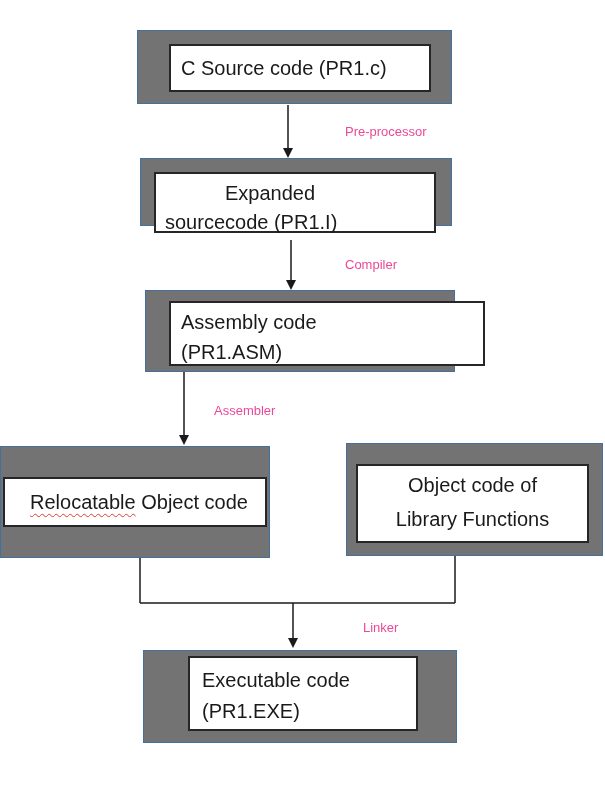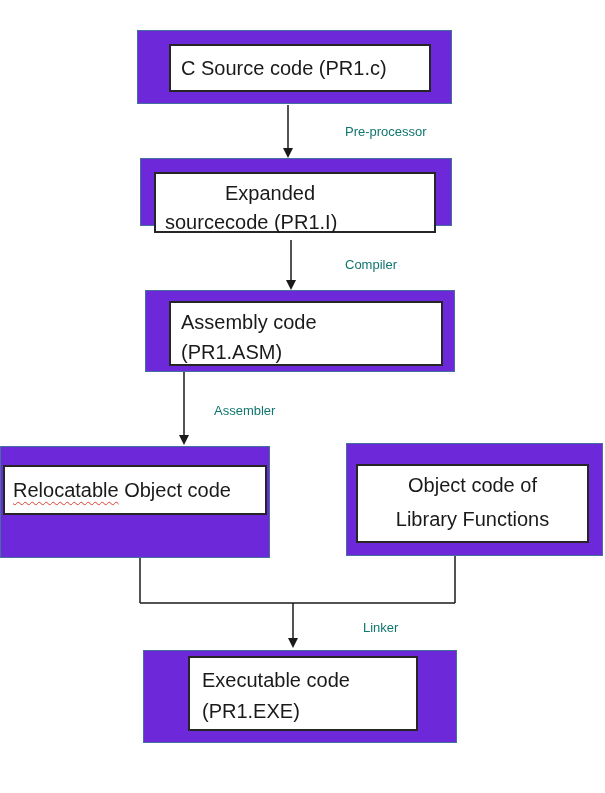--- a/index.html
+++ b/index.html
@@ -7,21 +7,21 @@
     position: relative;
     width: 605px;
     height: 793px;
     background: #ffffff;
     font-family: "Liberation Sans", sans-serif;
     color: #1a1a1a;
     overflow: hidden;
   }
   .node {
     position: absolute;
-    background: #6d28d9;
+    background: #737373;
     border: 1px solid #41719c;
     box-sizing: border-box;
     text-decoration: underline;
   }
   .inner {
     position: absolute;
     background: #ffffff;
     border: 2px solid #262626;
     box-sizing: border-box;
     font-size: 20px;
@@ -31,21 +31,21 @@
   .line { display: block; white-space: nowrap; }
   .v-center { display: flex; flex-direction: column; justify-content: center; }
   .squiggle {
     text-decoration: underline wavy #e03c31;
     text-decoration-thickness: 1px;
     text-underline-offset: 4px;
   }
   .edge-label {
     position: absolute;
     font-size: 13px;
-    color: #0f766e;
+    color: #ec4899;
     white-space: nowrap;
   }
   #connector-layer {
     position: absolute;
     left: 0; top: 0;
     width: 605px; height: 793px;
     pointer-events: none;
   }
   #connector-layer line { stroke:#1a1a1a; stroke-width:1.5; }
   #connector-layer polygon { fill:#1a1a1a; }
@@ -87,30 +87,30 @@
   <div class="node" style="left:140px; top:158px; width:312px; height:68px;">
     <div class="inner" style="left:13px; top:13px; width:282px; height:61px; padding:5px 0 0 9px;">
       <span class="line" style="padding-left:60px;">Expanded</span>
       <span class="line">sourcecode (PR1.I)</span>
     </div>
   </div>
 
   <div class="edge-label" style="left:345px; top:257px;">Compiler</div>
 
   <div class="node" style="left:145px; top:290px; width:310px; height:82px;">
-    <div class="inner" style="left:23px; top:10px; width:274px; height:65px; padding:4px 0 0 10px; line-height:30px;">
+    <div class="inner" style="left:23px; top:10px; width:316px; height:65px; padding:4px 0 0 10px; line-height:30px;">
       <span class="line">Assembly code</span>
       <span class="line">(PR1.ASM)</span>
     </div>
   </div>
 
   <div class="edge-label" style="left:214px; top:403px;">Assembler</div>
 
   <div class="node" style="left:0px; top:446px; width:270px; height:112px;">
-    <div class="inner v-center" style="left:2px; top:18px; width:264px; height:50px; padding-left:8px;">
+    <div class="inner v-center" style="left:2px; top:30px; width:264px; height:50px; padding-left:8px;align-items:center;">
       <span class="line"><span class="squiggle">Relocatable</span><span> Object code</span></span>
     </div>
   </div>
 
   <div class="node" style="left:346px; top:443px; width:257px; height:113px;">
     <div class="inner" style="left:9px; top:20px; width:233px; height:79px; padding-top:2px; text-align:center; line-height:34px;">
       <span class="line">Object code of</span>
       <span class="line">Library Functions</span>
     </div>
   </div>

